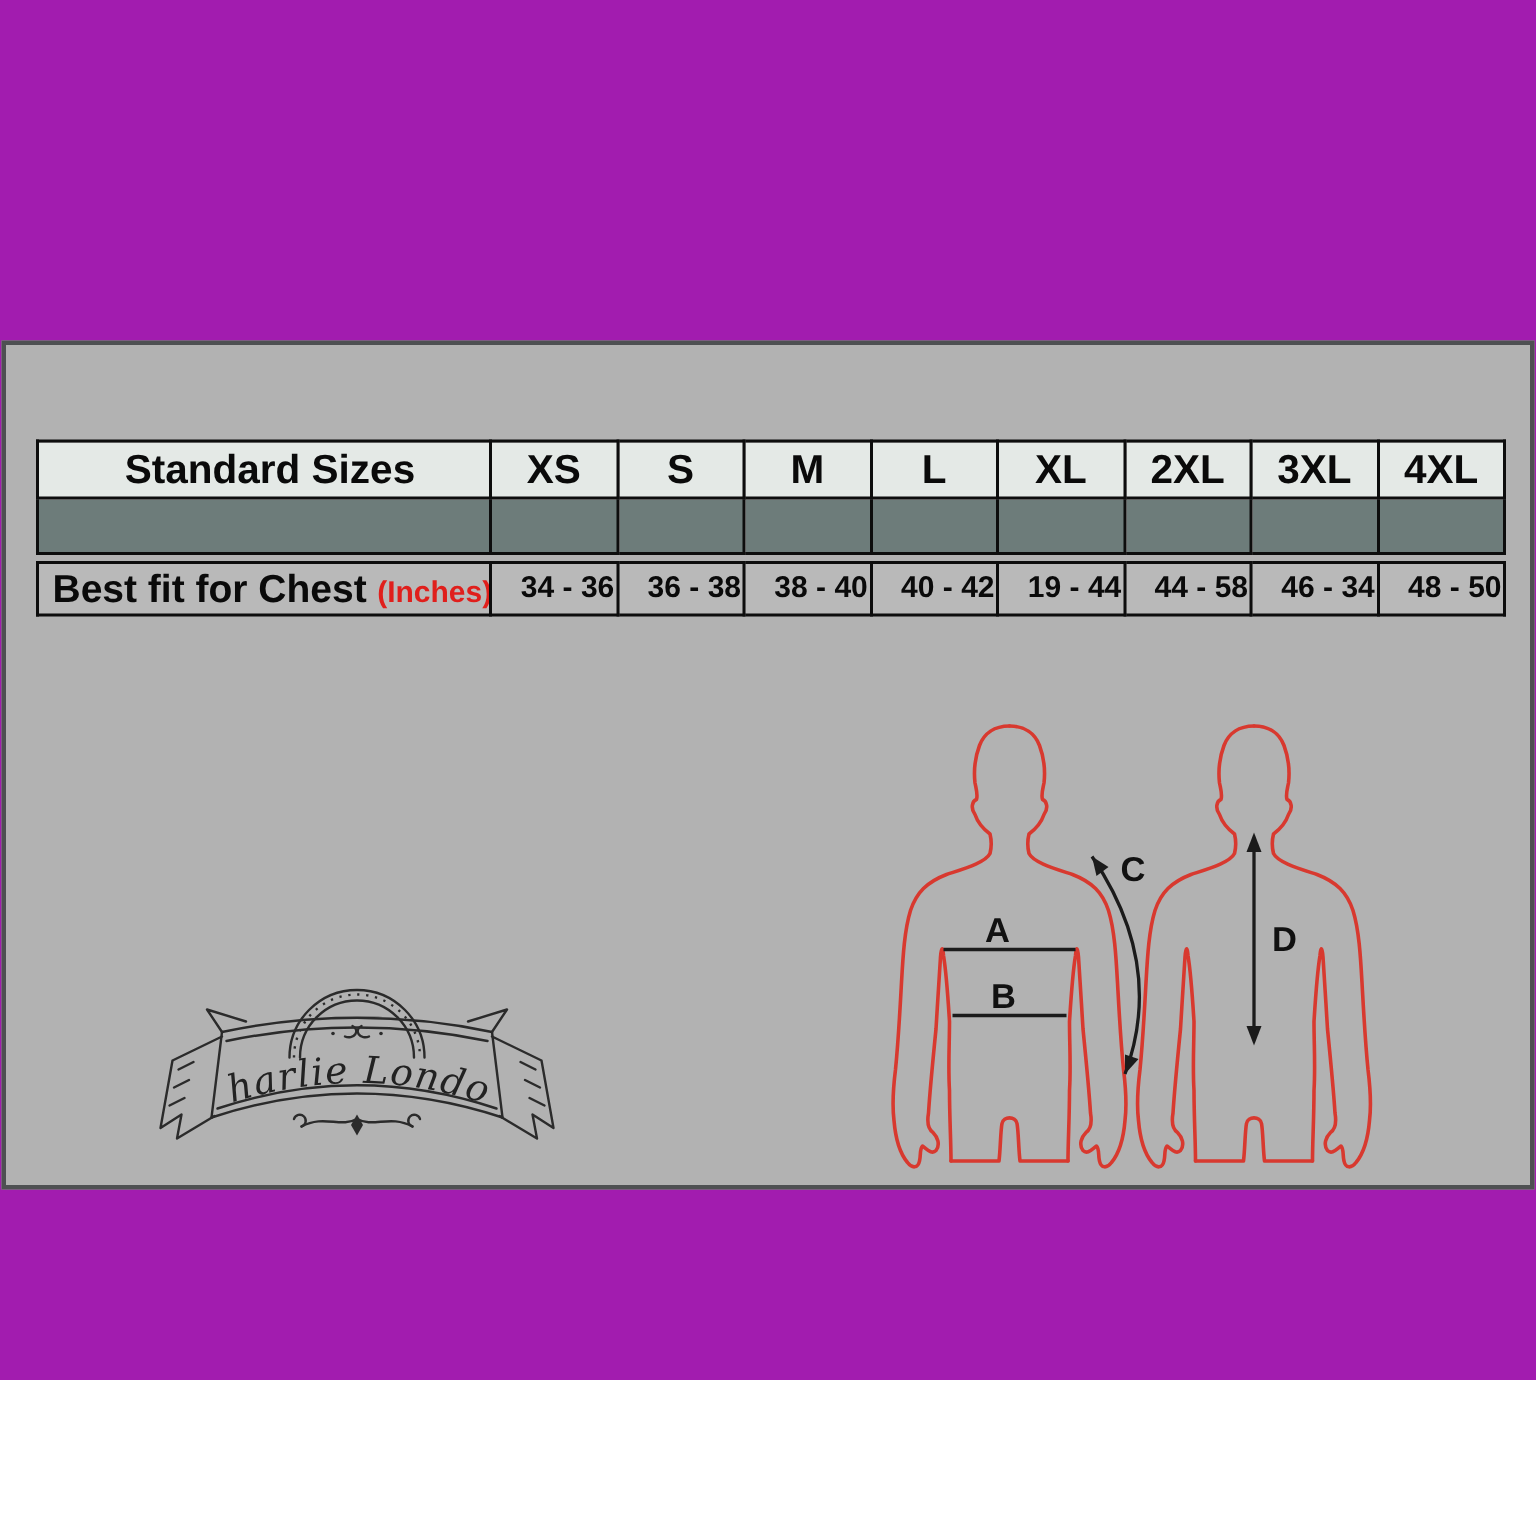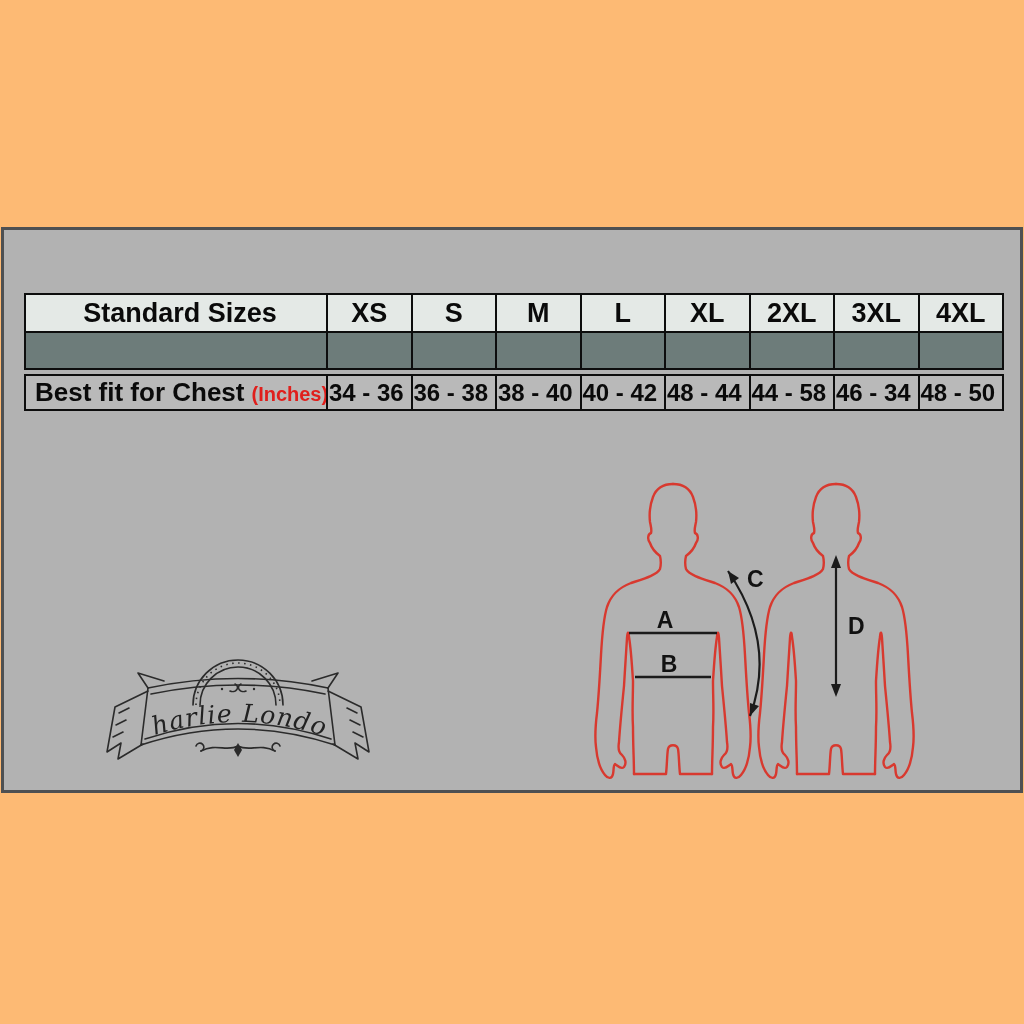--- a/index.html
+++ b/index.html
@@ -2,36 +2,36 @@
 <html style="--red: #e01f1c; --outline: #d8392f; --panel: #b2b2b2; --headerbg: #e4e9e6; --darkrow: #6d7c7a; --cellbg: #b9b9b9;"><head>
 <meta charset="utf-8">
 <style>
   :root{
     --red:#e01f1c; --outline:#d8392f; --panel:#b2b2b2;
     --headerbg:#e4e9e6; --darkrow:#6d7c7a; --cellbg:#b9b9b9;
     --ink:#0d0d0d;
   }
   html,body{margin:0;padding:0;background:#ffffff;}
   .stage{
-    position:relative;width:1024px;height:1024px;background:#fdba74;overflow:hidden;
+    position:relative;width:1024px;height:920px;background:#a21caf;overflow:hidden;
     font-family:"Liberation Sans",sans-serif;
   }
   .panel{
     position:absolute;left:1px;top:227px;width:1022px;height:566px;
     box-sizing:border-box;background:var(--panel);border:3px solid #4e5052;
   }
   
   .tablewrap{position:absolute;left:20px;top:63px;width:978px;}
   table{border-collapse:collapse;table-layout:fixed;width:978px;}
   td{border:2.5px solid var(--ink);overflow:hidden;white-space:nowrap;}
   col.c0{width:302px;}
   col.cn{width:84.5px;}
   .t1 .hdr td{background:var(--headerbg);height:34px;font-weight:bold;font-size:27px;color:#0a0a0a;text-align:center;}
   .t1 .dark td{background:var(--darkrow);height:33px;}
-  .t2 td{background:var(--cellbg);height:28px;font-weight:bold;font-size:24px;color:#0a0a0a;text-align:left;}
+  .t2 td{background:var(--cellbg);height:28px;font-weight:bold;font-size:20px;color:#0a0a0a;text-align:right;}
   td.label-cell{text-align:left;padding-left:9px;}
   .t2 td.label-cell{font-size:26px;margin-top:40px;}
   .t2 .inches{font-size:20px;color:var(--red);margin-left:7px;}
   .gap{height:4px;}
   
   .notes{position:absolute;left:66px;top:260px;line-height:35px;font-weight:bold;font-size:25px;}
   .notes .l1{color:var(--red);}
   .notes .chev{font-size:28px;letter-spacing:-2px;margin-right:8px;}
   .notes .l2{color:#141414;}
   .notes .red{color:var(--red);}
@@ -104,21 +104,21 @@
             <col class="cn">
             <col class="cn">
           </colgroup>
         <tbody>
             <tr>
           <td class="label-cell"><span>Best fit for Chest</span><span class="inches">(Inches)</span></td>
           <td>34 - 36</td>
           <td>36 - 38</td>
           <td>38 - 40</td>
           <td>40 - 42</td>
-          <td>48 - 44</td>
+          <td>19 - 44</td>
           <td>44 - 58</td>
           <td>46 - 34</td>
           <td>48 - 50</td>
         </tr>
       </tbody>
         </table>
     </div>
 
     <div class="notes">
     </div>

